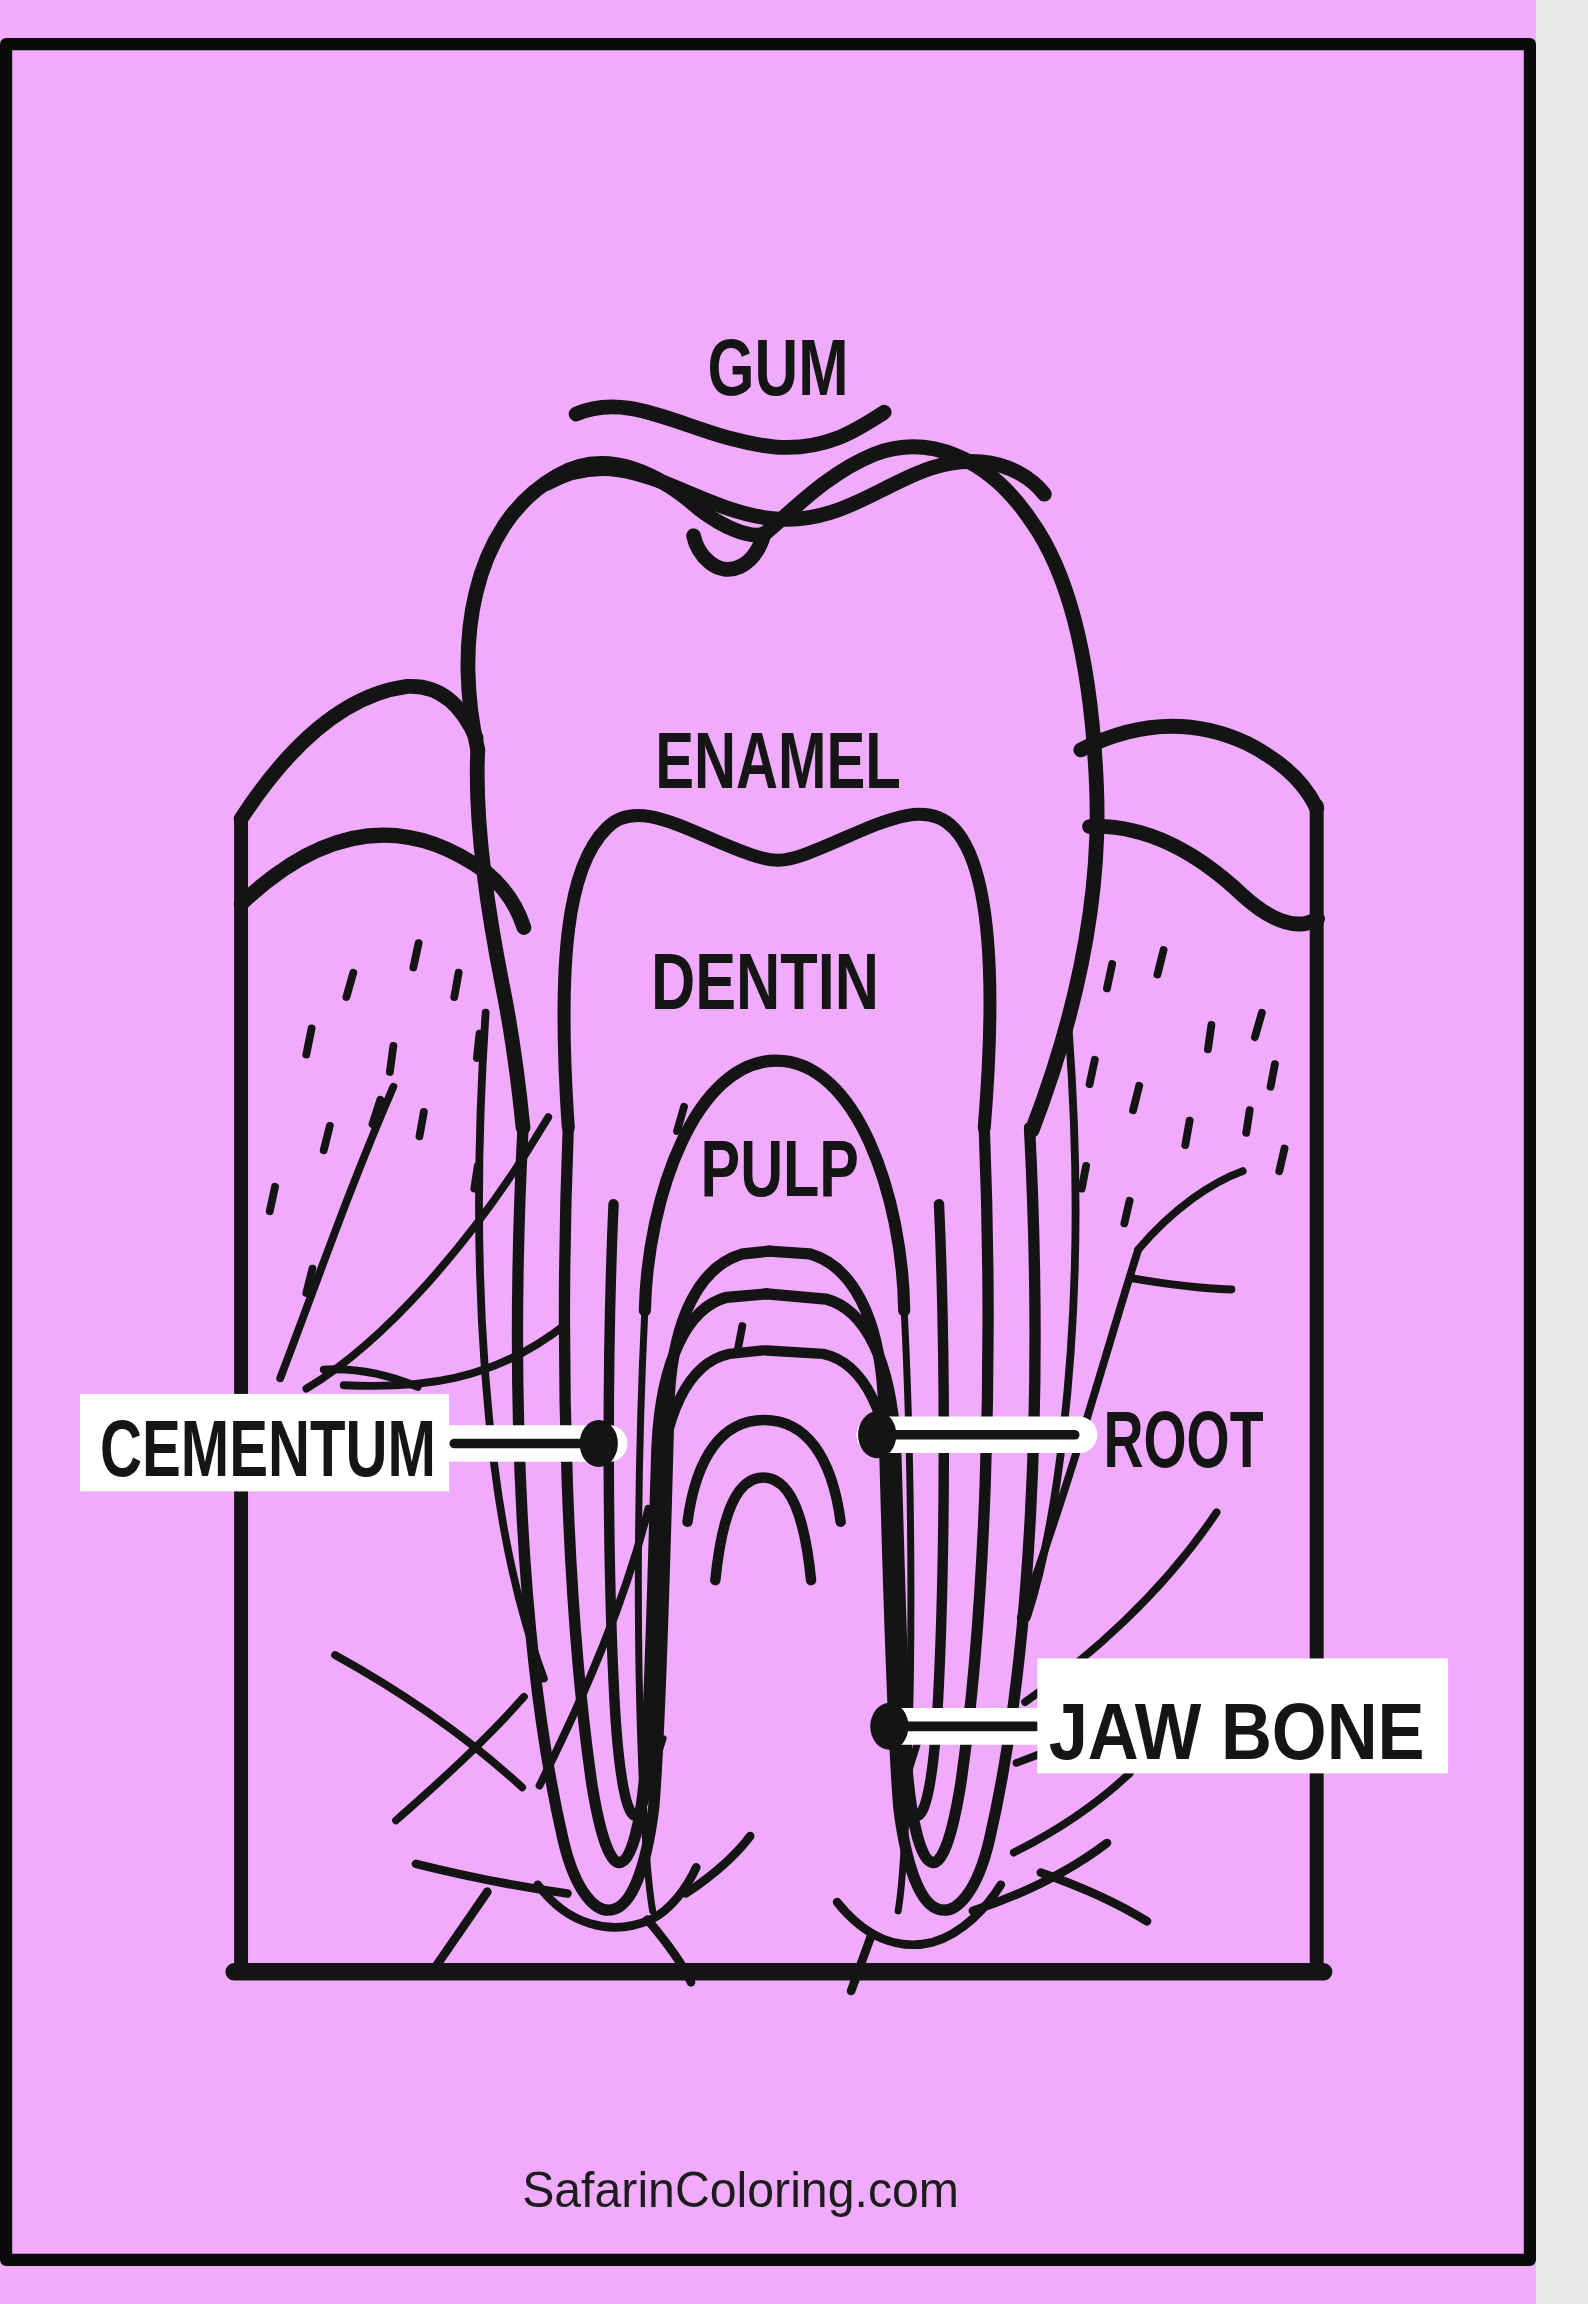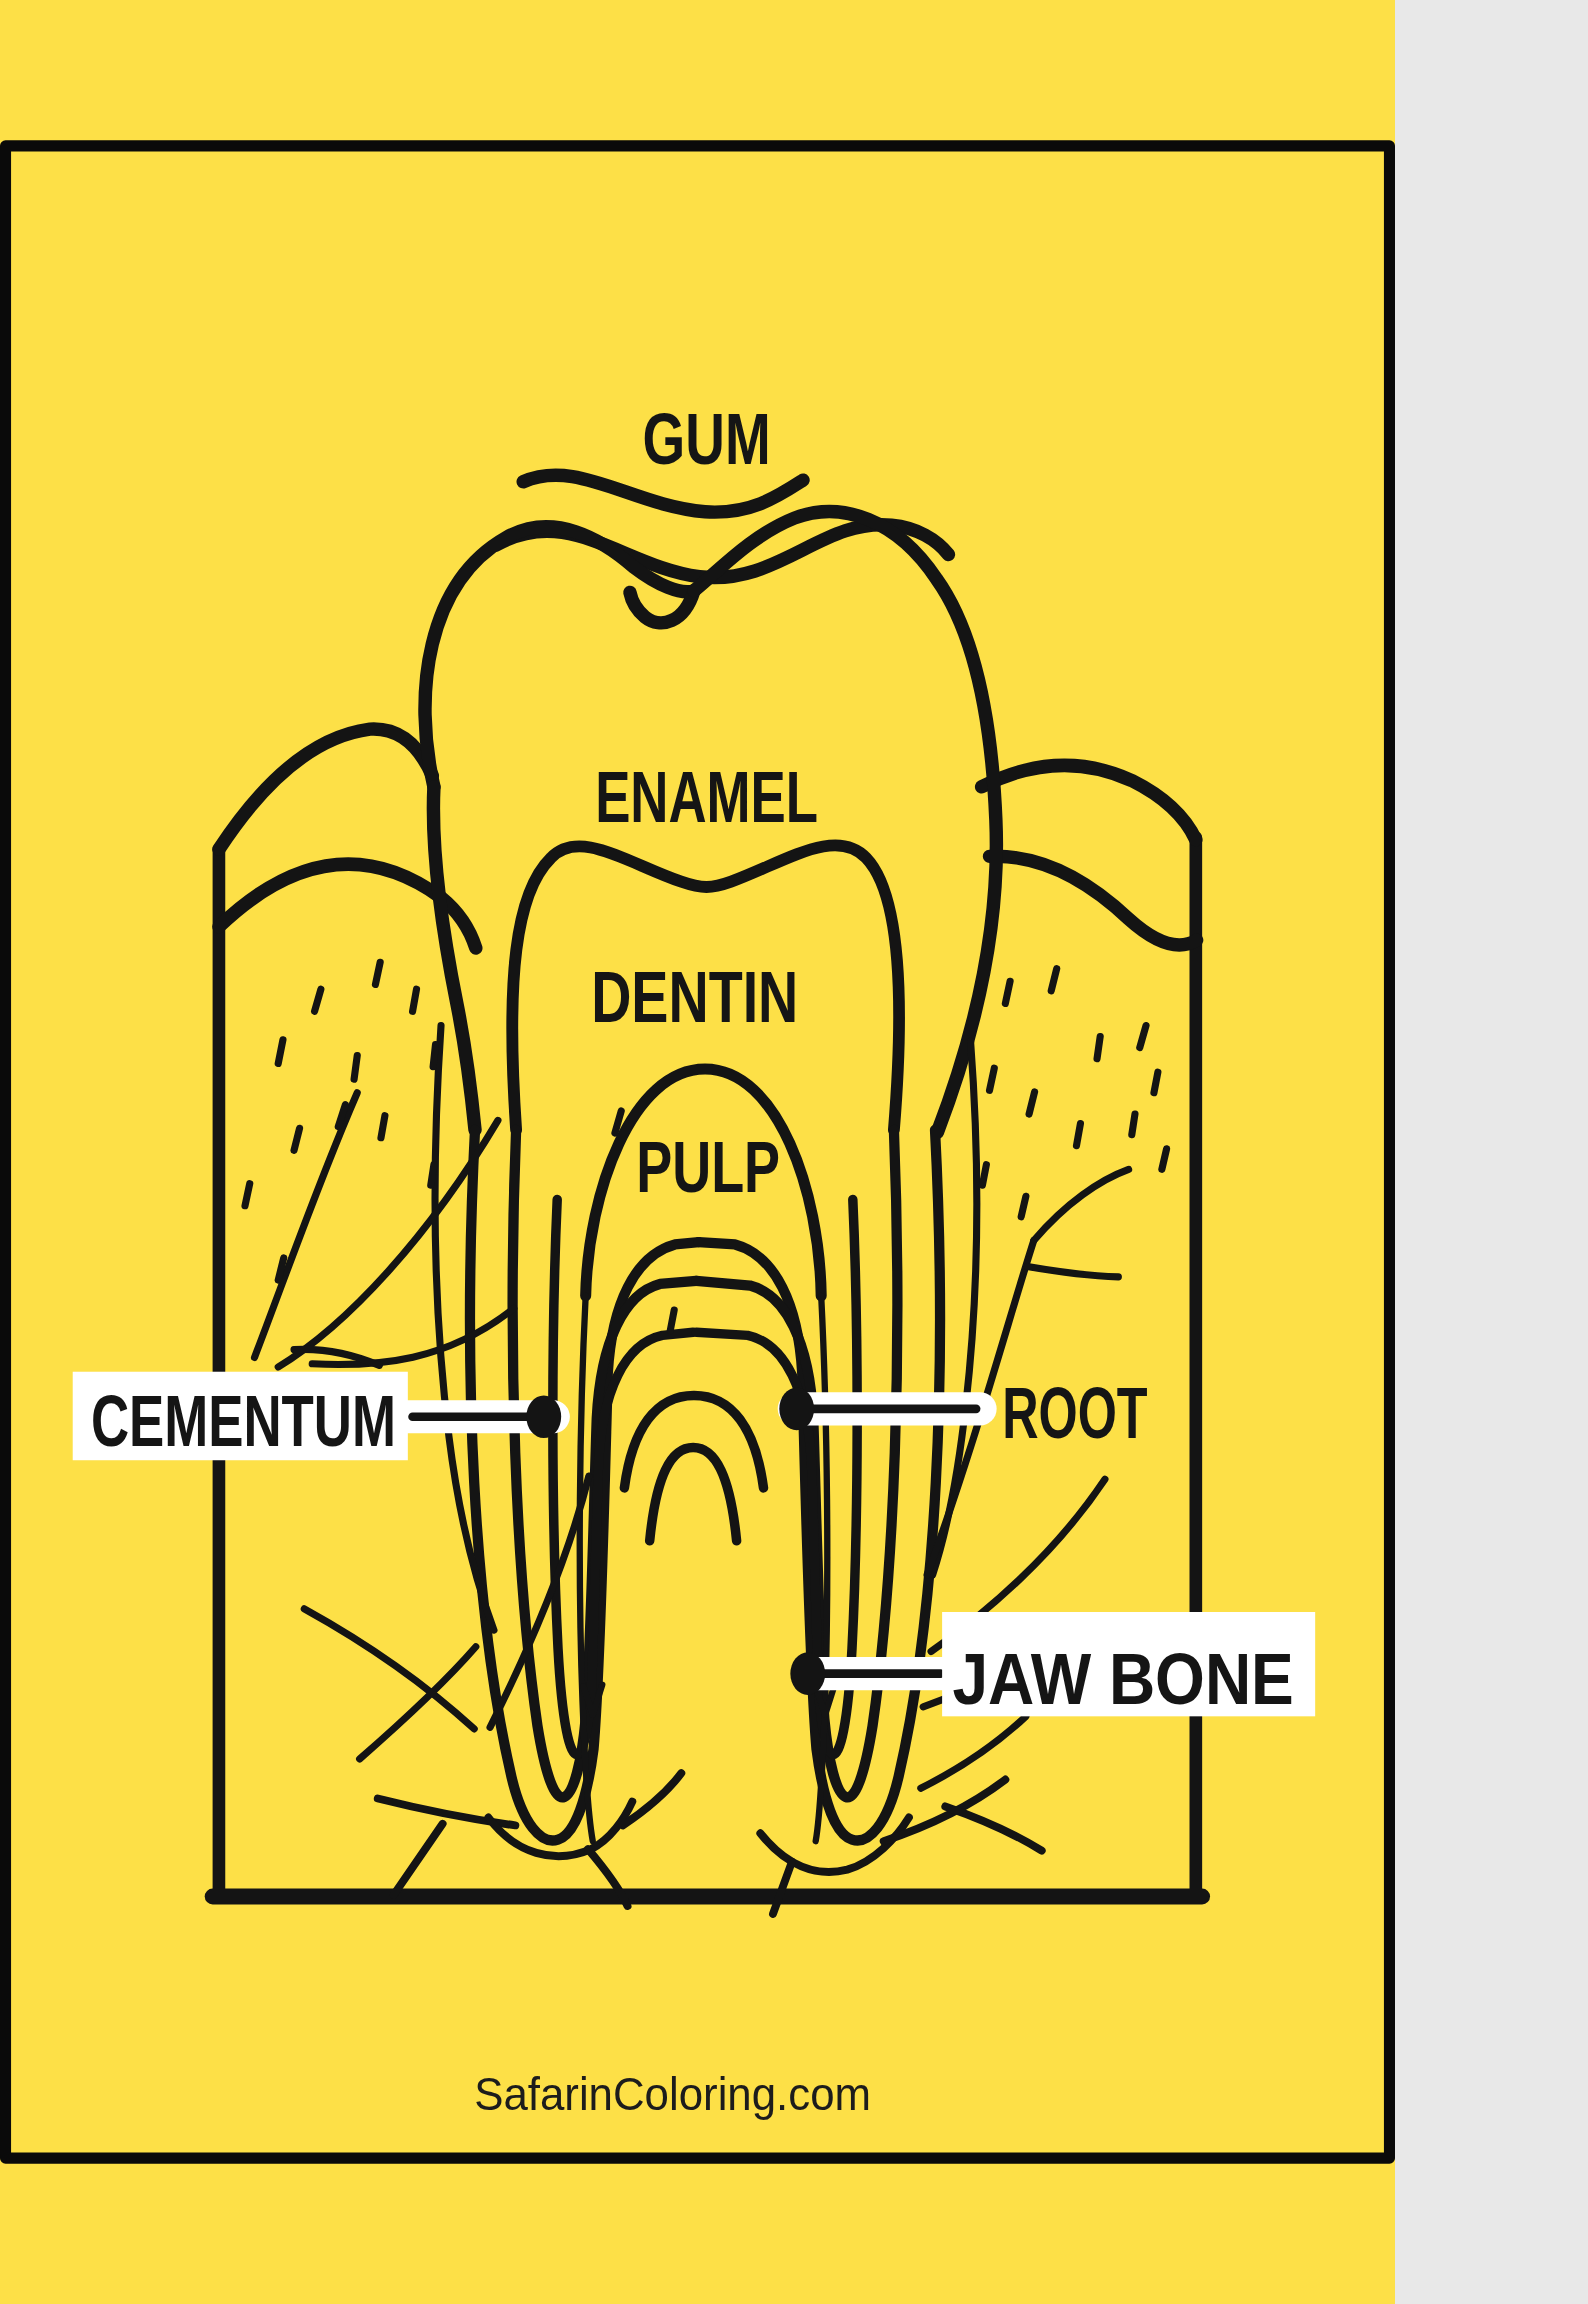--- a/index.html
+++ b/index.html
@@ -1,19 +1,19 @@
 <!DOCTYPE html>
 <html style="font-size:14.4px"><head>
 <meta charset="utf-8">
 <style>
   html,body{margin:0;padding:0;background:#e8e8e8;}
   .page{
     position:relative;
-    width:1395px;height:2304px;
-    background:#fde047;
+    width:1536px;height:2304px;
+    background:#f0abfc;
     font-family:"Liberation Sans", sans-serif;
     overflow:hidden;
   }
   .page svg{display:block;width:100%;height:100%;}
   .lbl{
     font-family:"Liberation Sans","DejaVu Sans",sans-serif;
     font-weight:bold;
     fill:#151515;
   }
   .footer-text{

